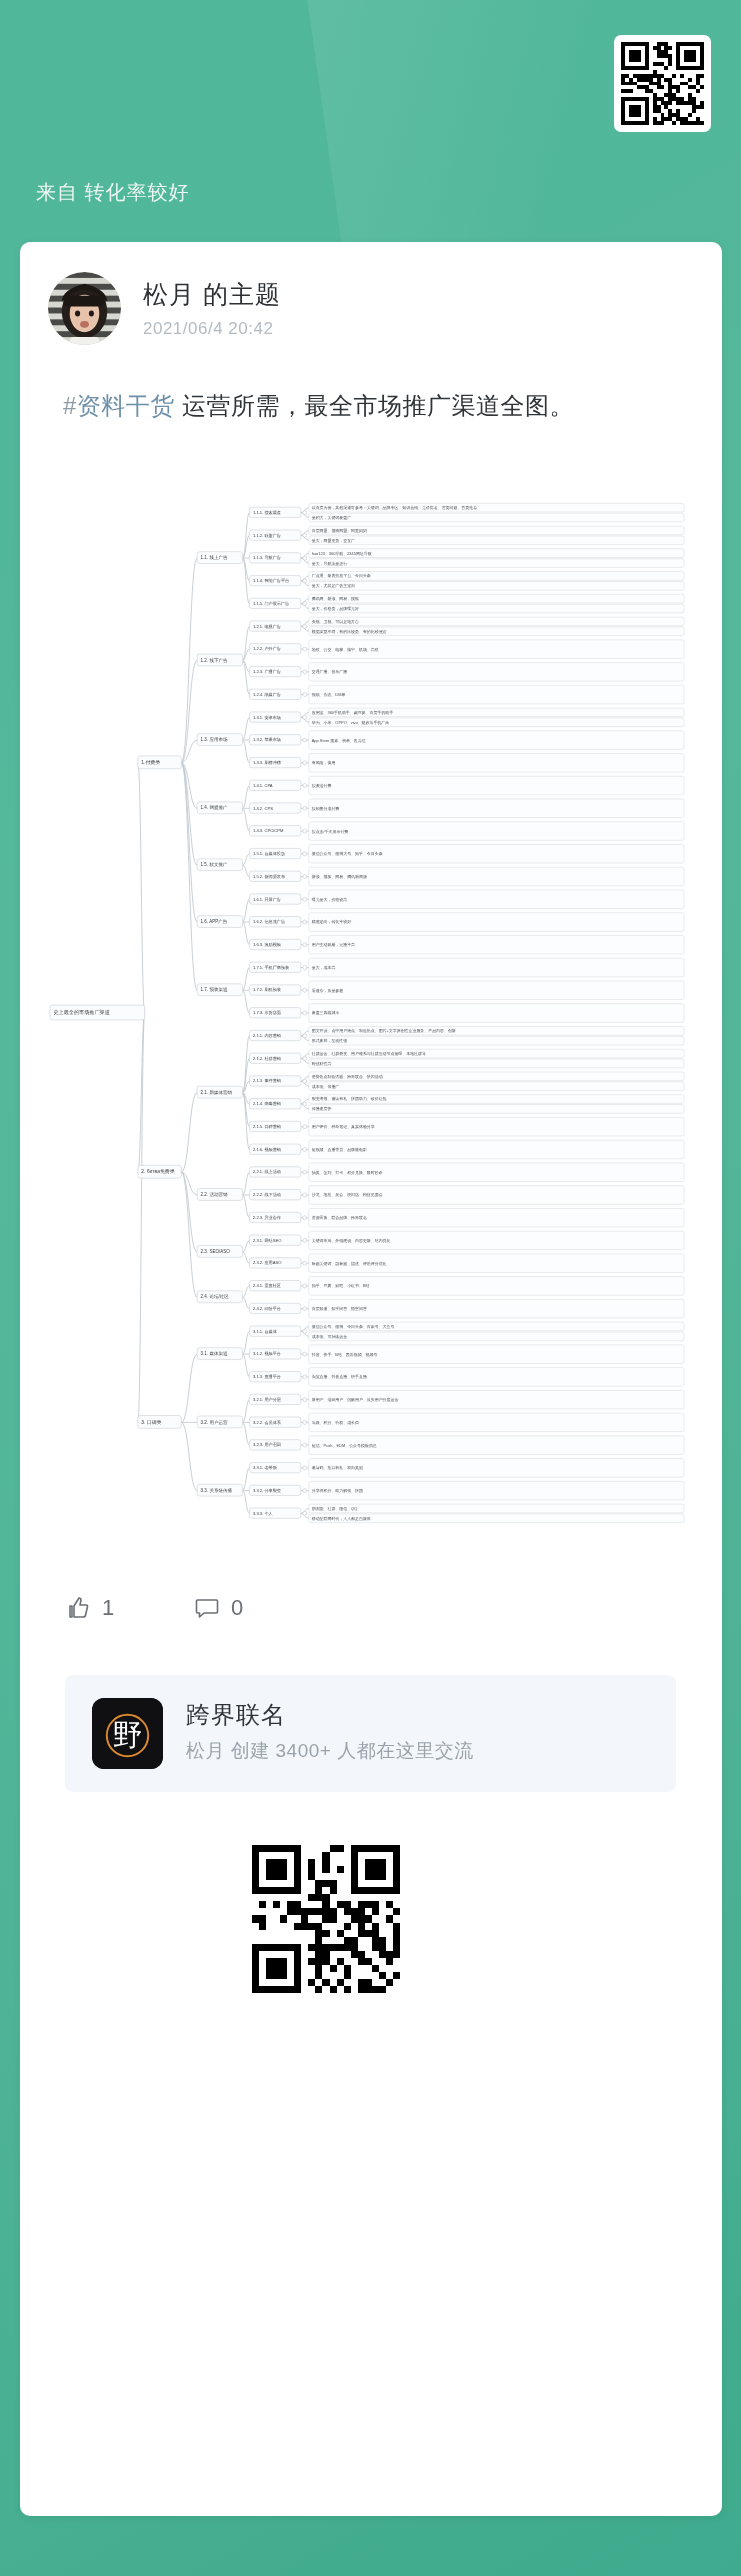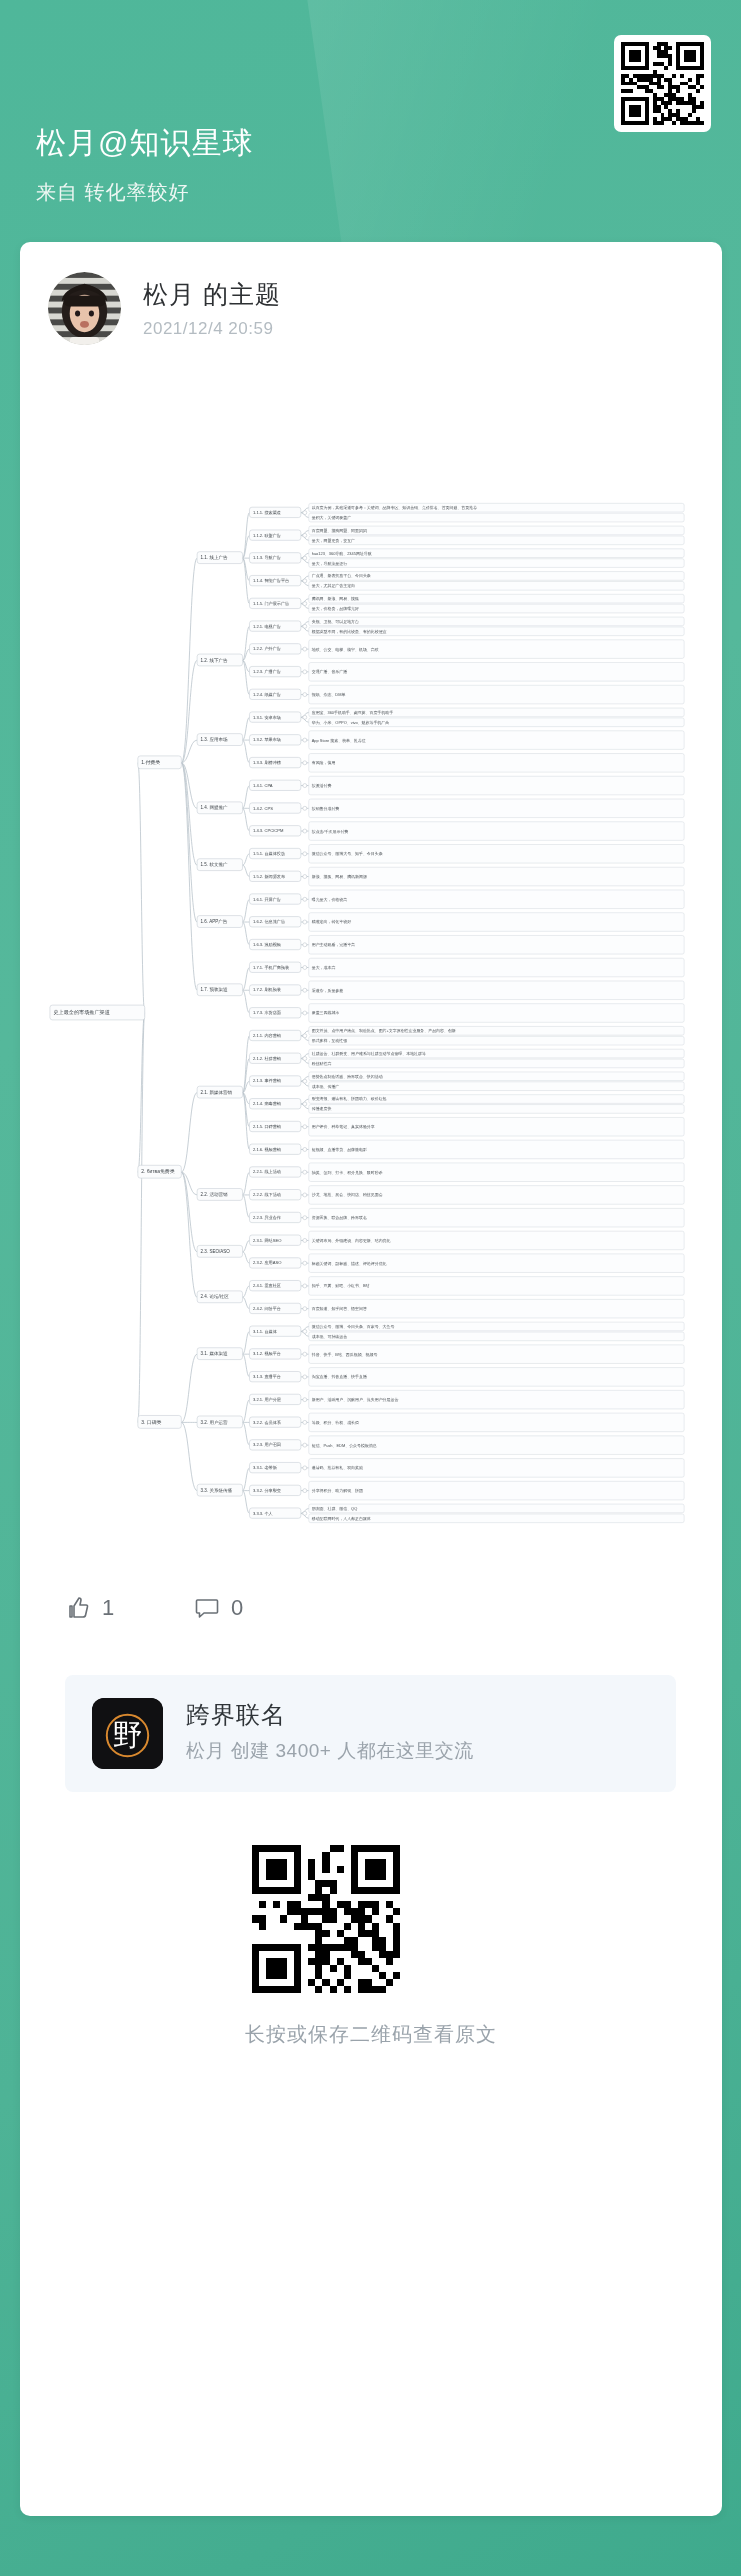--- a/index.html
+++ b/index.html
@@ -202,21 +202,20 @@
     font-size: 20px;
     color: #9aa3ab;
     letter-spacing: 1px;
   }
 </style>
 </head>
 <body>
 
 <div class="header">
   <div class="header-sheen"></div>
-  <div class="header-title">松月@知识星球</div>
   <div class="header-sub">来自 转化率较好</div>
   <div class="header-qr">
     <div class="qr" id="qr-top">
         <i style="grid-area: 1 / 1;"></i>
         <i style="grid-area: 1 / 2;"></i>
         <i style="grid-area: 1 / 3;"></i>
         <i style="grid-area: 1 / 4;"></i>
         <i style="grid-area: 1 / 5;"></i>
         <i style="grid-area: 1 / 6;"></i>
         <i style="grid-area: 1 / 7;"></i>
@@ -683,23 +682,24 @@
           <path d="M14 30 Q37 6 60 30 Q60 18 37 12 Q14 18 14 30 Z" fill="#1d1714"></path>
           <rect x="16" y="24" width="42" height="11" rx="5" fill="#1d1714"></rect>
           <ellipse cx="30" cy="42" rx="2.6" ry="3" fill="#22191a"></ellipse>
           <ellipse cx="44" cy="42" rx="2.6" ry="3" fill="#22191a"></ellipse>
           <ellipse cx="37" cy="53" rx="4.5" ry="3.4" fill="#b9705f"></ellipse>
           <rect x="22" y="66" width="30" height="14" rx="4" fill="#f2f0ec"></rect>
         </g>
       </svg>
     </div>
     <div class="author-name">松月 的主题</div>
-    <div class="post-time">2021/12/4 20:59</div>
+    <div class="post-time">2021/06/4 20:42</div>
   </div>
 
+  <div class="post-text"><span class="hash">#</span><span class="topic">资料干货</span><span> 运营所需，最全市场推广渠道全图。</span></div>
 
   <div class="mindmap">
     <svg class="mm-svg" viewBox="0 0 662 1060" xmlns="http://www.w3.org/2000/svg">
       <rect width="662" height="1060" fill="#ffffff"></rect>
       <g id="mm-links" fill="none" stroke="#b9c3cb" stroke-width="0.8">
           <path d="M102 530 C98.5 530 98.5 276.75555555555553 95 276.75555555555553"></path>
           <path d="M139 276.75555555555553 C147 276.75555555555553 147 69.55555555555556 155 69.55555555555556"></path>
           <path d="M201 69.55555555555556 C204.5 69.55555555555556 204.5 23.511111111111113 208 23.511111111111113"></path>
           <path d="M260 23.511111111111113 C264 23.511111111111113 264 18.505555555555556 268 18.505555555555556"></path>
           <path d="M260 23.511111111111113 C264 23.511111111111113 264 28.516666666666666 268 28.516666666666666"></path>
@@ -1819,15 +1819,14 @@
         <i style="grid-area: 21 / 15; background: rgb(255, 255, 255);"></i>
         <i style="grid-area: 21 / 16;"></i>
         <i style="grid-area: 21 / 17;"></i>
         <i style="grid-area: 21 / 18;"></i>
         <i style="grid-area: 21 / 19;"></i>
         <i style="grid-area: 21 / 20; background: rgb(255, 255, 255);"></i>
         <i style="grid-area: 21 / 21; background: rgb(255, 255, 255);"></i>
       </div>
   </div>
 
-  <div class="bottom-hint">长按或保存二维码查看原文</div>
 </div>
 
 
 </body></html>

